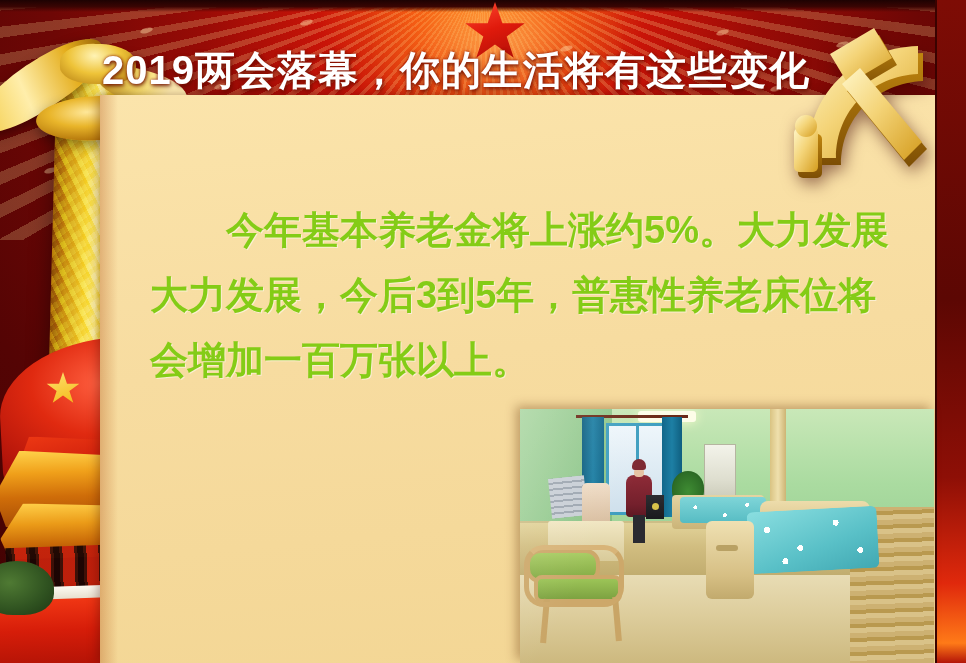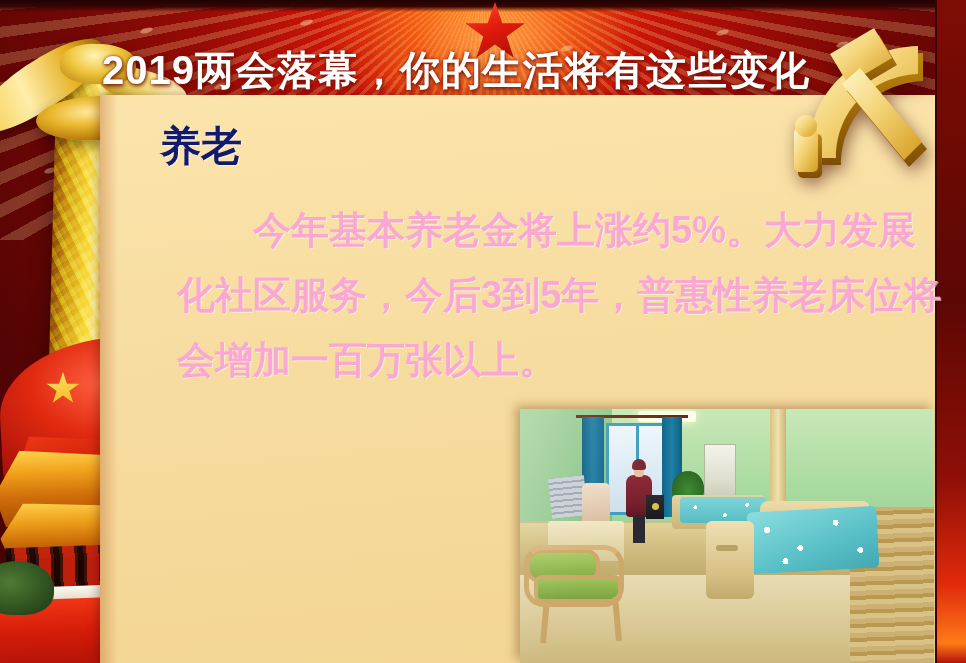--- a/index.html
+++ b/index.html
@@ -221,25 +221,24 @@
     z-index: 6;
   }
 
   .body-text {
     position: absolute; left: 150px; top: 198px; width: 760px;
     z-index: 6;
   }
   .body-line {
     font-size: 38px;
     line-height: 65px;
-    color: #f9a8d4;
+    color: #84cc16;
     letter-spacing: 0px;
     white-space: nowrap;
     text-shadow: 1px 1px 0 rgba(255,255,255,.5);
-    margin-left: 27px;
   }
   .body-line.indent { text-indent: 76px; }
 
   
   .photo {
     position: absolute; left: 520px; top: 409px; width: 414px; height: 254px;
     overflow: hidden;
     box-shadow: -4px -3px 10px rgba(90,40,0,.35);
     z-index: 7;
     background:#b9d9b0;
@@ -407,25 +406,24 @@
 
       <path d="M92 58 L154 132 L136 150 L74 74 Z" fill="url(#goldDark)" transform="translate(5,7)"></path>
       <path d="M92 58 L154 132 L136 150 L74 74 Z" fill="url(#gold)"></path>
     </svg>
   </div>
 
   <div class="right-strip"></div>
 
   <div class="title">2019两会落幕，你的生活将有这些变化</div>
 
-  <div class="heading">养老</div>
 
   <div class="body-text">
     <div class="body-line indent">今年基本养老金将上涨约5%。大力发展</div>
-    <div class="body-line">化社区服务，今后3到5年，普惠性养老床位将</div>
+    <div class="body-line">大力发展，今后3到5年，普惠性养老床位将</div>
     <div class="body-line">会增加一百万张以上。</div>
   </div>
 
   <div class="photo">
     <div class="ph ph-wall-back"></div>
     <div class="ph ph-wall-left"></div>
     <div class="ph ph-wain"></div>
     <div class="ph ph-floor"></div>
     <div class="ph ph-light"></div>
     <div class="ph ph-rod"></div>

